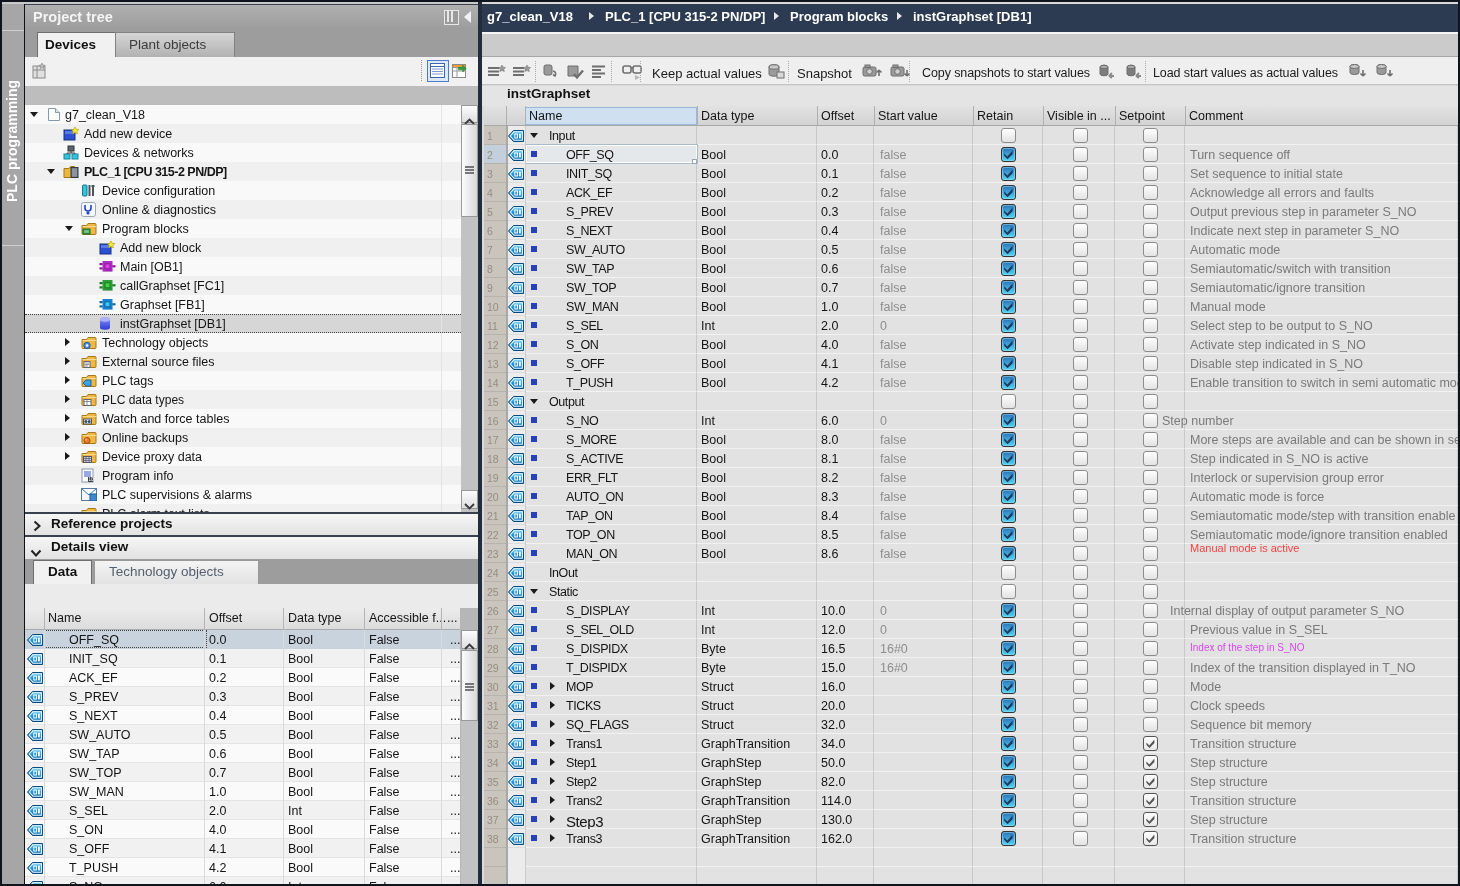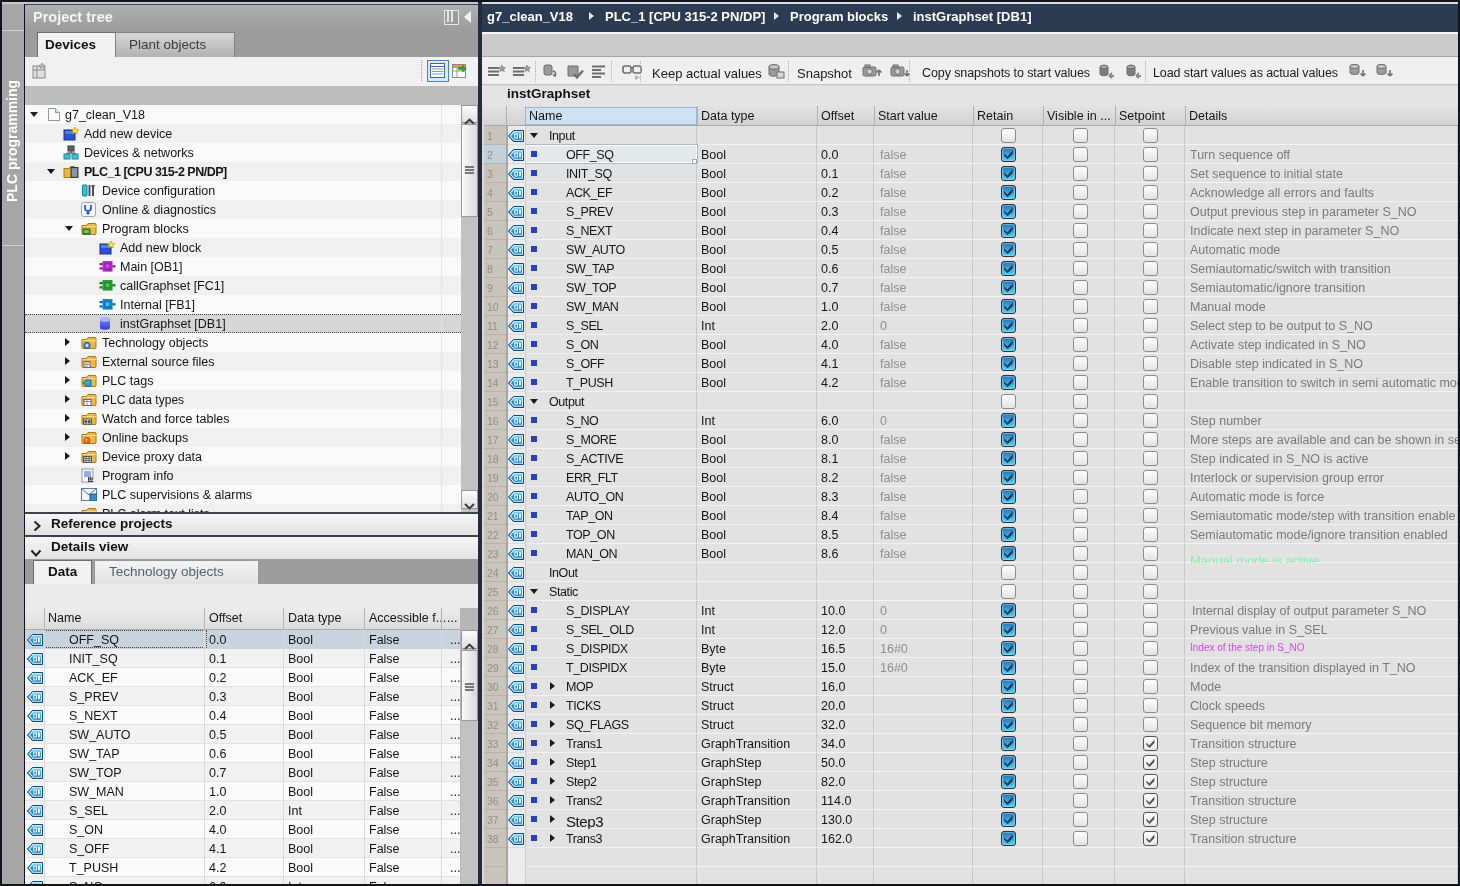--- a/index.html
+++ b/index.html
@@ -126,21 +126,21 @@
 <div class="txt" style="left:95px;top:174px;font-size:12.5px;font-weight:normal;color:#141414;">callGraphset [FC1]</div>
 <div class="ab" style="left:0;top:190px;width:436px;height:19px;background:#f9f9f9;"></div>
 <div class="ab" style="left:74px;top:192px"><svg width="17" height="13">
         <rect x="0.5" y="3" width="3.2" height="2.2" fill="#1068a0"></rect>
         <rect x="0.5" y="7.3" width="3.2" height="2.2" fill="#1068a0"></rect>
         <rect x="13.2" y="5.2" width="3.3" height="2.2" fill="#1068a0"></rect>
         <rect x="3.5" y="1" width="10" height="10.5" fill="#1b82d4"></rect>
         <path d="M3.5 11.5 h10 v-3 z" fill="#1068a0" fill-opacity="0.35"></path>
         <rect x="6" y="3.8" width="5" height="5" fill="#35c8f5" stroke="#1068a0" stroke-width="1"></rect>
       </svg></div>
-<div class="txt" style="left:95px;top:193px;font-size:12.5px;font-weight:normal;color:#141414;">Internal [FB1]</div>
+<div class="txt" style="left:95px;top:193px;font-size:12.5px;font-weight:normal;color:#141414;">Graphset [FB1]</div>
 <div class="ab" style="left:0;top:209px;width:436px;height:19px;background:#d6d6d6;border-top:1px dotted #444;border-bottom:1px dotted #444;box-sizing:border-box;"></div>
 <div class="ab" style="left:74px;top:211px"><svg width="12" height="15">
         <defs>
           <linearGradient id="dbg" x1="0" y1="0" x2="0" y2="1">
             <stop offset="0" stop-color="#8890f2"></stop>
             <stop offset="1" stop-color="#2f3bd8"></stop>
           </linearGradient>
         </defs>
         <path d="M1 3.5 a5 2.2 0 0 1 10 0 v8 a5 2.2 0 0 1 -10 0 z" fill="url(#dbg)"></path>
         <ellipse cx="6" cy="3.5" rx="5" ry="2.2" fill="#aab2fa"></ellipse>
@@ -643,21 +643,21 @@
 <div class="txt" style="left:507px;top:86px;font-size:13.5px;font-weight:bold;color:#111;">instGraphset</div>
 <div class="ab" style="left:484px;top:106px;width:974px;height:20px;background:linear-gradient(#e2e2e2,#d2d2d2)"></div>
 <div class="ab" style="left:525px;top:107px;width:172px;height:18px;background:#cfe0f1;border:1px solid #9ab8d8;box-sizing:border-box;"></div>
 <div class="txt" style="left:529px;top:109px;font-size:12.5px;color:#141414;">Name</div>
 <div class="txt" style="left:701px;top:109px;font-size:12.5px;color:#141414;">Data type</div>
 <div class="txt" style="left:821px;top:109px;font-size:12.5px;color:#141414;">Offset</div>
 <div class="txt" style="left:878px;top:109px;font-size:12.5px;color:#141414;">Start value</div>
 <div class="txt" style="left:977px;top:109px;font-size:12.5px;color:#141414;">Retain</div>
 <div class="txt" style="left:1047px;top:109px;font-size:12.5px;color:#141414;">Visible in ...</div>
 <div class="txt" style="left:1119px;top:109px;font-size:12.5px;color:#141414;">Setpoint</div>
-<div class="txt" style="left:1189px;top:109px;font-size:12.5px;color:#141414;">Details</div>
+<div class="txt" style="left:1189px;top:109px;font-size:12.5px;color:#141414;">Comment</div>
 <div class="ab" style="left:506px;top:106px;width:1px;height:20px;background:#b0b0b0"></div>
 <div class="ab" style="left:525px;top:106px;width:1px;height:20px;background:#b0b0b0"></div>
 <div class="ab" style="left:697px;top:106px;width:1px;height:20px;background:#b0b0b0"></div>
 <div class="ab" style="left:817px;top:106px;width:1px;height:20px;background:#b0b0b0"></div>
 <div class="ab" style="left:874px;top:106px;width:1px;height:20px;background:#b0b0b0"></div>
 <div class="ab" style="left:973px;top:106px;width:1px;height:20px;background:#b0b0b0"></div>
 <div class="ab" style="left:1043px;top:106px;width:1px;height:20px;background:#b0b0b0"></div>
 <div class="ab" style="left:1115px;top:106px;width:1px;height:20px;background:#b0b0b0"></div>
 <div class="ab" style="left:1185px;top:106px;width:1px;height:20px;background:#b0b0b0"></div>
 <div class="ab" style="left:484px;top:125px;width:974px;height:1px;background:#a8a8a8"></div>
@@ -1602,21 +1602,21 @@
       </svg></div>
 <div class="ab" style="left:659px;top:287px"><svg width="15" height="15" viewBox="0 0 15 15">
         <defs>
           <linearGradient id="co" x1="0" y1="0" x2="0" y2="1">
             <stop offset="0" stop-color="#ffffff"></stop>
             <stop offset="1" stop-color="#e2e2e2"></stop>
           </linearGradient>
         </defs>
         <rect x="0.5" y="0.5" width="14" height="14" rx="2.5" fill="url(#co)" stroke="#8c8c8c"></rect>
       </svg></div>
-<div class="txt" style="left:706px;top:288px;font-size:12.5px;color:#7a7a7a;">Step number</div>
+<div class="txt" style="left:678px;top:288px;font-size:12.5px;color:#7a7a7a;">Step number</div>
 <div class="ab" style="left:0;top:304px;width:22px;height:19px;background:#c9c5bd;border-bottom:1px solid #b8b4ac;box-sizing:border-box;"></div>
 <div class="txt" style="left:3px;top:308px;font-size:10.5px;color:#978d7e;">17</div>
 <div class="ab" style="left:24px;top:304px;width:17px;height:19px;background:#ececec;border-bottom:1px solid #dcdcdc;box-sizing:border-box;"></div>
 <div class="ab" style="left:24px;top:307px"><svg width="17" height="14" viewBox="0 0 17 14">
         <defs>
           <linearGradient id="tg" x1="0" y1="0" x2="0" y2="1">
             <stop offset="0" stop-color="#7dd8f8"></stop>
             <stop offset="0.45" stop-color="#2196dd"></stop>
             <stop offset="1" stop-color="#0d6cb0"></stop>
           </linearGradient>
@@ -2022,21 +2022,21 @@
       </svg></div>
 <div class="ab" style="left:659px;top:420px"><svg width="15" height="15" viewBox="0 0 15 15">
         <defs>
           <linearGradient id="co" x1="0" y1="0" x2="0" y2="1">
             <stop offset="0" stop-color="#ffffff"></stop>
             <stop offset="1" stop-color="#e2e2e2"></stop>
           </linearGradient>
         </defs>
         <rect x="0.5" y="0.5" width="14" height="14" rx="2.5" fill="url(#co)" stroke="#8c8c8c"></rect>
       </svg></div>
-<div class="txt" style="left:706px;top:427px;font-size:13px;color:#86efac;">Manual mode is active</div>
+<div class="txt" style="left:706px;top:416px;font-size:11px;color:#ef4444;">Manual mode is active</div>
 <div class="ab" style="left:0;top:437px;width:22px;height:19px;background:#c9c5bd;border-bottom:1px solid #b8b4ac;box-sizing:border-box;"></div>
 <div class="txt" style="left:3px;top:441px;font-size:10.5px;color:#978d7e;text-align:center;">24</div>
 <div class="ab" style="left:24px;top:437px;width:17px;height:19px;background:#ececec;border-bottom:1px solid #dcdcdc;box-sizing:border-box;"></div>
 <div class="ab" style="left:24px;top:440px"><svg width="17" height="14" viewBox="0 0 17 14">
         <defs>
           <linearGradient id="tg" x1="0" y1="0" x2="0" y2="1">
             <stop offset="0" stop-color="#7dd8f8"></stop>
             <stop offset="0.45" stop-color="#2196dd"></stop>
             <stop offset="1" stop-color="#0d6cb0"></stop>
           </linearGradient>
@@ -2187,21 +2187,21 @@
       </svg></div>
 <div class="ab" style="left:659px;top:477px"><svg width="15" height="15" viewBox="0 0 15 15">
         <defs>
           <linearGradient id="co" x1="0" y1="0" x2="0" y2="1">
             <stop offset="0" stop-color="#ffffff"></stop>
             <stop offset="1" stop-color="#e2e2e2"></stop>
           </linearGradient>
         </defs>
         <rect x="0.5" y="0.5" width="14" height="14" rx="2.5" fill="url(#co)" stroke="#8c8c8c"></rect>
       </svg></div>
-<div class="txt" style="left:708px;top:478px;font-size:12.5px;color:#7a7a7a;text-align:center;">Internal display of output parameter S_NO</div>
+<div class="txt" style="left:686px;top:478px;font-size:12.5px;color:#7a7a7a;text-align:center;">Internal display of output parameter S_NO</div>
 <div class="ab" style="left:0;top:494px;width:22px;height:19px;background:#c9c5bd;border-bottom:1px solid #b8b4ac;box-sizing:border-box;"></div>
 <div class="txt" style="left:3px;top:498px;font-size:10.5px;color:#978d7e;">27</div>
 <div class="ab" style="left:24px;top:494px;width:17px;height:19px;background:#ececec;border-bottom:1px solid #dcdcdc;box-sizing:border-box;"></div>
 <div class="ab" style="left:24px;top:497px"><svg width="17" height="14" viewBox="0 0 17 14">
         <defs>
           <linearGradient id="tg" x1="0" y1="0" x2="0" y2="1">
             <stop offset="0" stop-color="#7dd8f8"></stop>
             <stop offset="0.45" stop-color="#2196dd"></stop>
             <stop offset="1" stop-color="#0d6cb0"></stop>
           </linearGradient>

